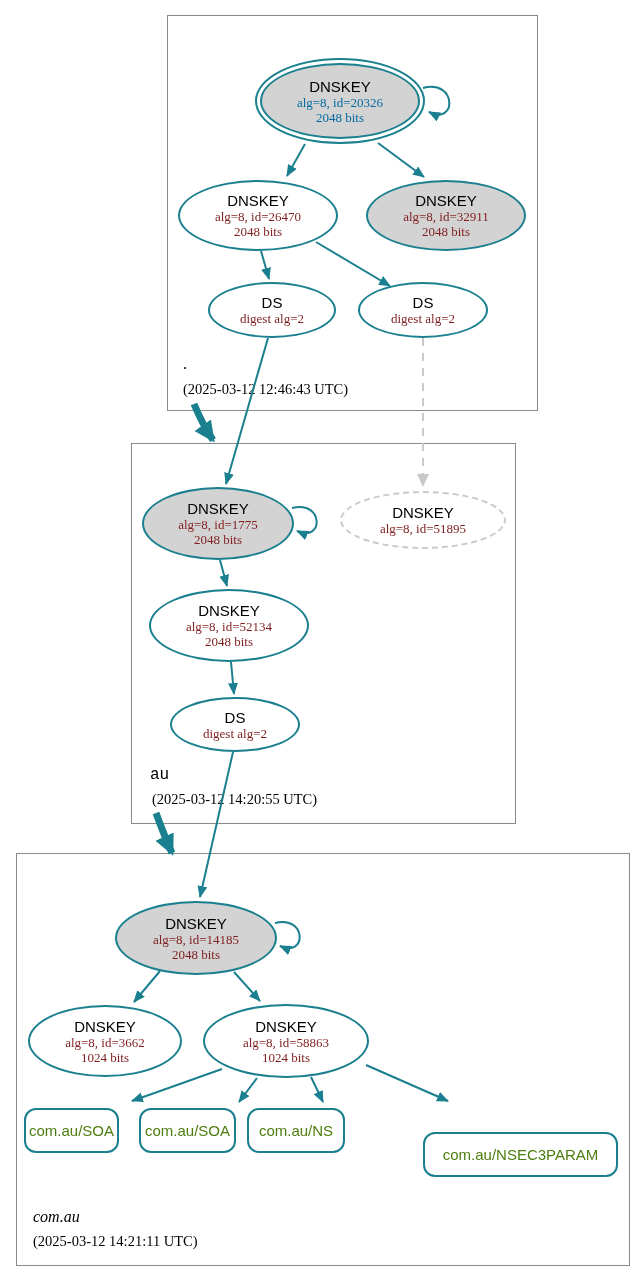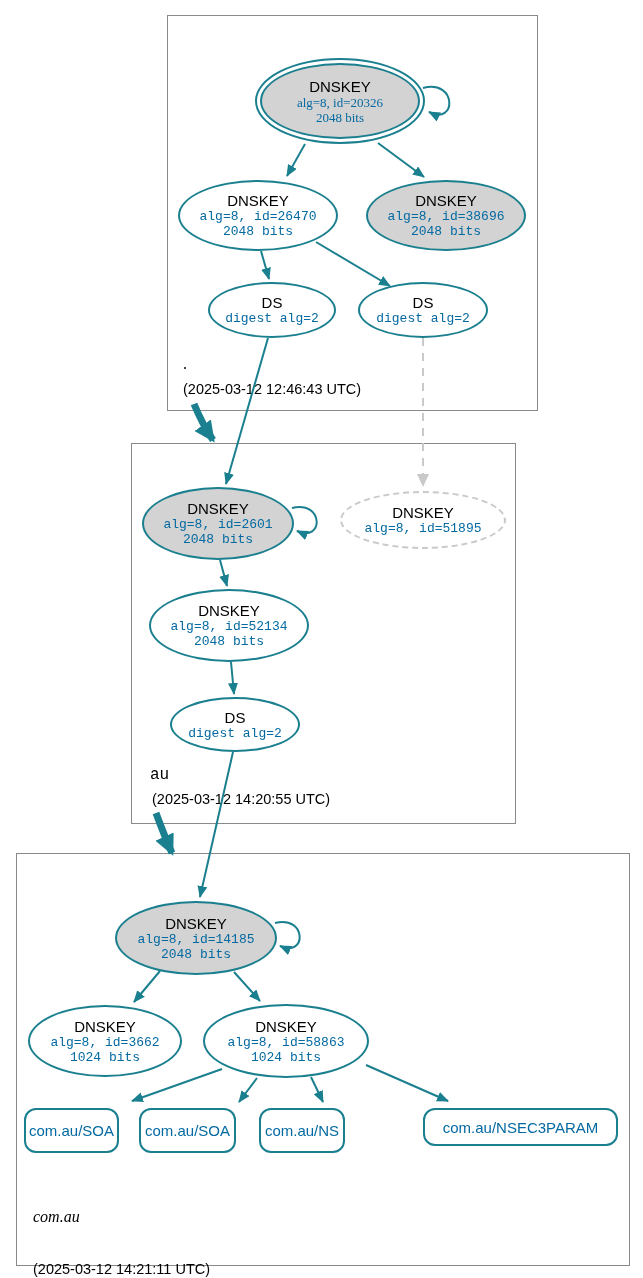--- a/index.html
+++ b/index.html
@@ -9,63 +9,63 @@
     -webkit-font-smoothing:antialiased;
   }
   .zonebox{
     position:absolute;border:1px solid #8a8a8a;background:transparent;
   }
   .zname{
     position:absolute;font-family:"Liberation Serif",serif;font-size:16px;color:#000;
     white-space:nowrap;
   }
   .zts{
-    position:absolute;font-family:Liberation Sans, sans-serif;font-size:14.5px;color:#000;
+    position:absolute;font-family:Liberation Serif, serif;font-size:14.5px;color:#000;
     white-space:nowrap;
   }
   svg.edges{position:absolute;left:0;top:0;pointer-events:none;}
   .node{
     position:absolute;border-radius:50%;
     display:flex;flex-direction:column;align-items:center;justify-content:center;
     text-align:center;background:#fff;border:2px solid #1a7f8e;box-sizing:border-box;
   }
   .node .t{font-family:"Liberation Sans",sans-serif;font-size:15px;color:#000;line-height:17px;}
-  .node .d{font-family:Liberation Mono, monospace;font-size:13px;color:#0369a1;line-height:15px;}
+  .node .d{font-family:Liberation Serif, serif;font-size:13px;color:#7f1d1d;line-height:15px;}
   .node.gray{background:#d3d3d3;}
   .node.dashed{border:2px dashed #c9c9c9;}
   .ksk-outer{
     position:absolute;border-radius:50%;border:2px solid #1a7f8e;
     background:#fff;box-sizing:border-box;
   }
   .ksk-inner{
     position:absolute;left:3px;top:3px;right:3px;bottom:3px;
     border-radius:50%;border:2px solid #1a7f8e;background:#d3d3d3;box-sizing:border-box;
     display:flex;flex-direction:column;align-items:center;justify-content:center;text-align:center;
   }
   .ksk-inner .t{font-family:"Liberation Sans",sans-serif;font-size:15px;color:#000;line-height:17px;}
   .ksk-inner .d{font-family:"Liberation Serif",serif;font-size:13px;color:#0369a1;line-height:15px;}
   .rrset{
     position:absolute;border:2px solid #1a7f8e;border-radius:12px;background:#fff;
     box-sizing:border-box;display:flex;align-items:center;justify-content:center;
-    font-family:"Liberation Sans",sans-serif;font-size:15px;color:#0369a1;white-space:nowrap;
+    font-family:"Liberation Sans",sans-serif;font-size:15px;color:#4d7c0f;white-space:nowrap;
   }
 </style>
 </head>
 <body>
 
 <div class="zonebox" style="left:167px;top:15px;width:369px;height:394px;"></div>
 <div class="zonebox" style="left:131px;top:443px;width:383px;height:379px;"></div>
 <div class="zonebox" style="left:16px;top:853px;width:612px;height:411px;"></div>
 
 <div class="zname" style="left:183px;top:355px;">.</div>
 <div class="zts" style="left:183px;top:381px;">(2025-03-12 12:46:43 UTC)</div>
 <div class="zname" style="left:150px;top:766px;font-family:Liberation Mono, monospace;">au</div>
 <div class="zts" style="left:152px;top:791px;">(2025-03-12 14:20:55 UTC)</div>
 <div class="zname" style="left:33px;top:1208px;font-style:italic;">com.au</div>
-<div class="zts" style="left:33px;top:1233px;margin-top:28px;">(2025-03-12 14:21:11 UTC)</div>
+<div class="zts" style="left:33px;top:1233px;">(2025-03-12 14:21:11 UTC)</div>
 
 <svg class="edges" width="643" height="1278" viewBox="0 0 643 1278">
   <defs>
     <marker id="mArr" markerUnits="userSpaceOnUse" markerWidth="14" markerHeight="12" refX="11" refY="5" orient="auto">
       <path d="M0,0 L12,5 L0,10 z" fill="#1a7f8e"></path>
     </marker>
     <marker id="mArrG" markerUnits="userSpaceOnUse" markerWidth="16" markerHeight="14" refX="12" refY="6" orient="auto">
       <path d="M0,0 L13,6 L0,12 z" fill="#c9c9c9"></path>
     </marker>
     <marker id="mArrBig" markerUnits="userSpaceOnUse" markerWidth="28" markerHeight="24" refX="18" refY="10" orient="auto">
@@ -108,37 +108,37 @@
 </div>
 
 <div class="node" style="left:178px;top:180px;width:160px;height:71px;">
   <span class="t">DNSKEY</span>
   <span class="d">alg=8, id=26470</span>
   <span class="d">2048 bits</span>
 </div>
 
 <div class="node gray" style="left:366px;top:180px;width:160px;height:71px;">
   <span class="t">DNSKEY</span>
-  <span class="d">alg=8, id=38696</span>
+  <span class="d">alg=8, id=32911</span>
   <span class="d">2048 bits</span>
 </div>
 
 <div class="node" style="left:208px;top:282px;width:128px;height:56px;">
   <span class="t">DS</span>
   <span class="d">digest alg=2</span>
 </div>
 
 <div class="node" style="left:358px;top:282px;width:130px;height:56px;">
   <span class="t">DS</span>
   <span class="d">digest alg=2</span>
 </div>
 
 <div class="node gray" style="left:142px;top:487px;width:152px;height:73px;">
   <span class="t">DNSKEY</span>
-  <span class="d">alg=8, id=2601</span>
+  <span class="d">alg=8, id=1775</span>
   <span class="d">2048 bits</span>
 </div>
 
 <div class="node dashed" style="left:340px;top:491px;width:166px;height:58px;">
   <span class="t">DNSKEY</span>
   <span class="d">alg=8, id=51895</span>
 </div>
 
 <div class="node" style="left:149px;top:589px;width:160px;height:73px;">
   <span class="t">DNSKEY</span>
@@ -164,14 +164,14 @@
 </div>
 
 <div class="node" style="left:203px;top:1004px;width:166px;height:74px;">
   <span class="t">DNSKEY</span>
   <span class="d">alg=8, id=58863</span>
   <span class="d">1024 bits</span>
 </div>
 
 <div class="rrset" style="left:24px;top:1108px;width:95px;height:45px;">com.au/SOA</div>
 <div class="rrset" style="left:139px;top:1108px;width:97px;height:45px;">com.au/SOA</div>
-<div class="rrset" style="left:259px;top:1108px;width:86px;height:45px;">com.au/NS</div>
-<div class="rrset" style="left:423px;top:1108px;width:195px;height:38px;">com.au/NSEC3PARAM</div>
+<div class="rrset" style="left:247px;top:1108px;width:98px;height:45px;">com.au/NS</div>
+<div class="rrset" style="left:423px;top:1132px;width:195px;height:45px;">com.au/NSEC3PARAM</div>
 
 </body></html>

